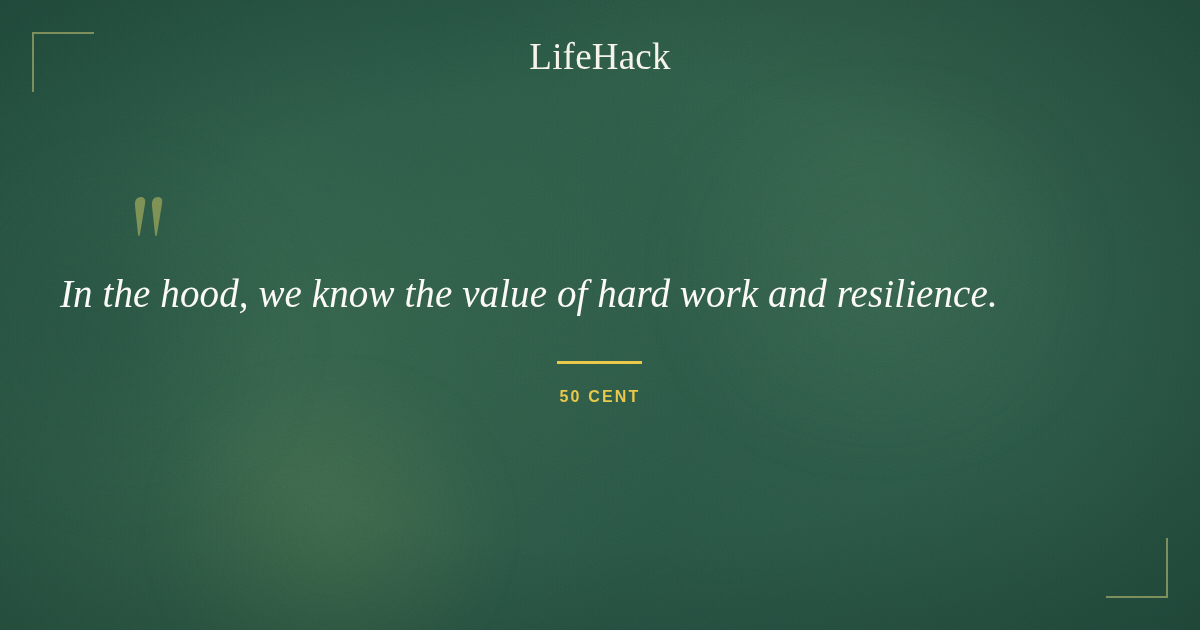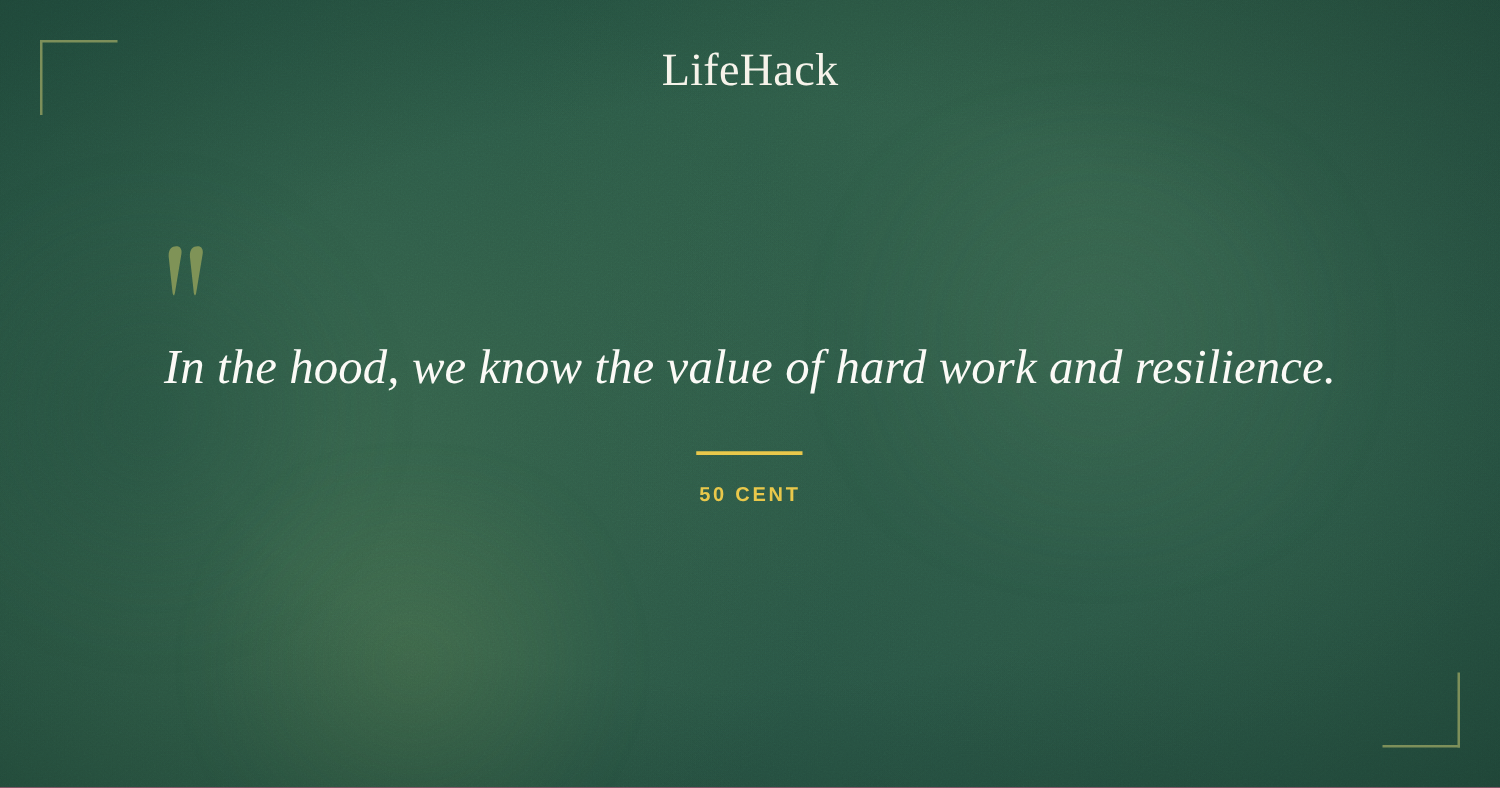--- a/index.html
+++ b/index.html
@@ -115,21 +115,21 @@
     height: 46px;
   }
   .quote-mark svg { display: block; }
 
   
   .quote-text {
     position: absolute;
     left: 60px;
     top: 268px;
     width: 1080px;
-    text-align: center;
+    text-align: left;
     font-family: "Liberation Serif", "DejaVu Serif", serif;
     font-style: italic;
     font-weight: 400;
     font-size: 39px;
     line-height: 52px;
     color: #fbfaf6;
     letter-spacing: 0.1px;
   }
 
   

